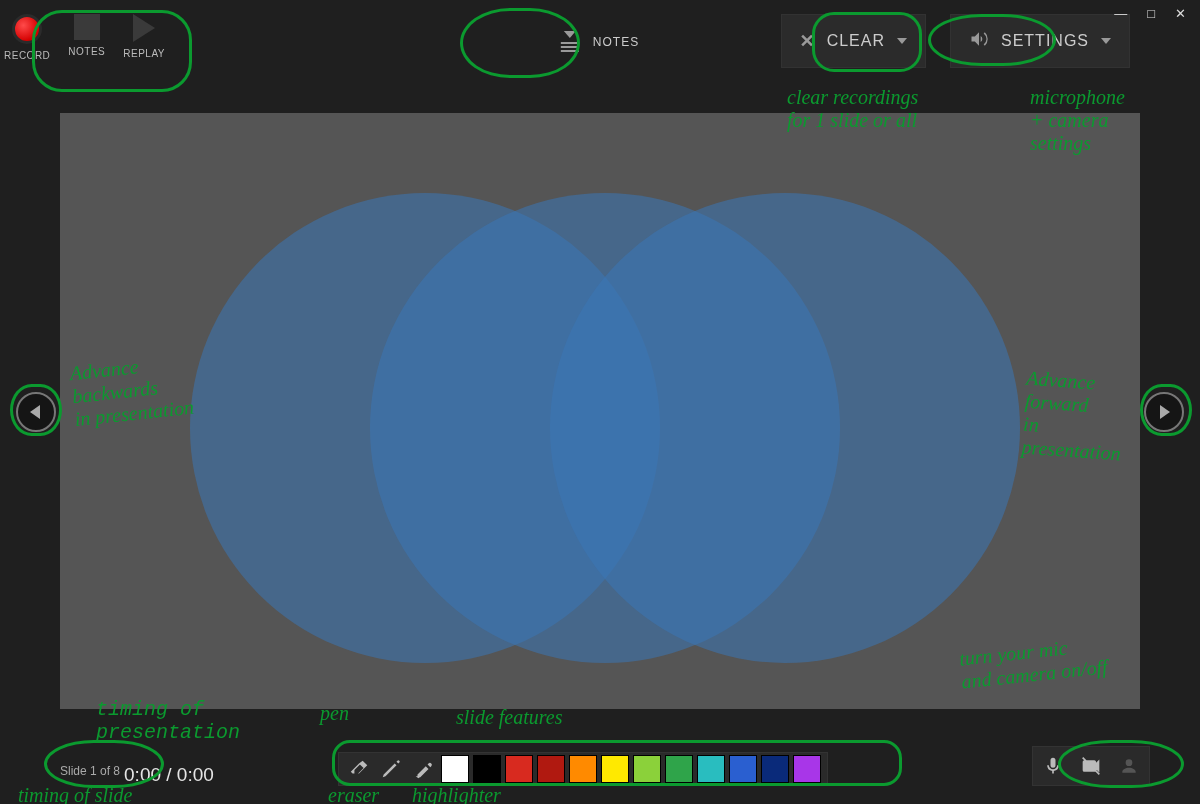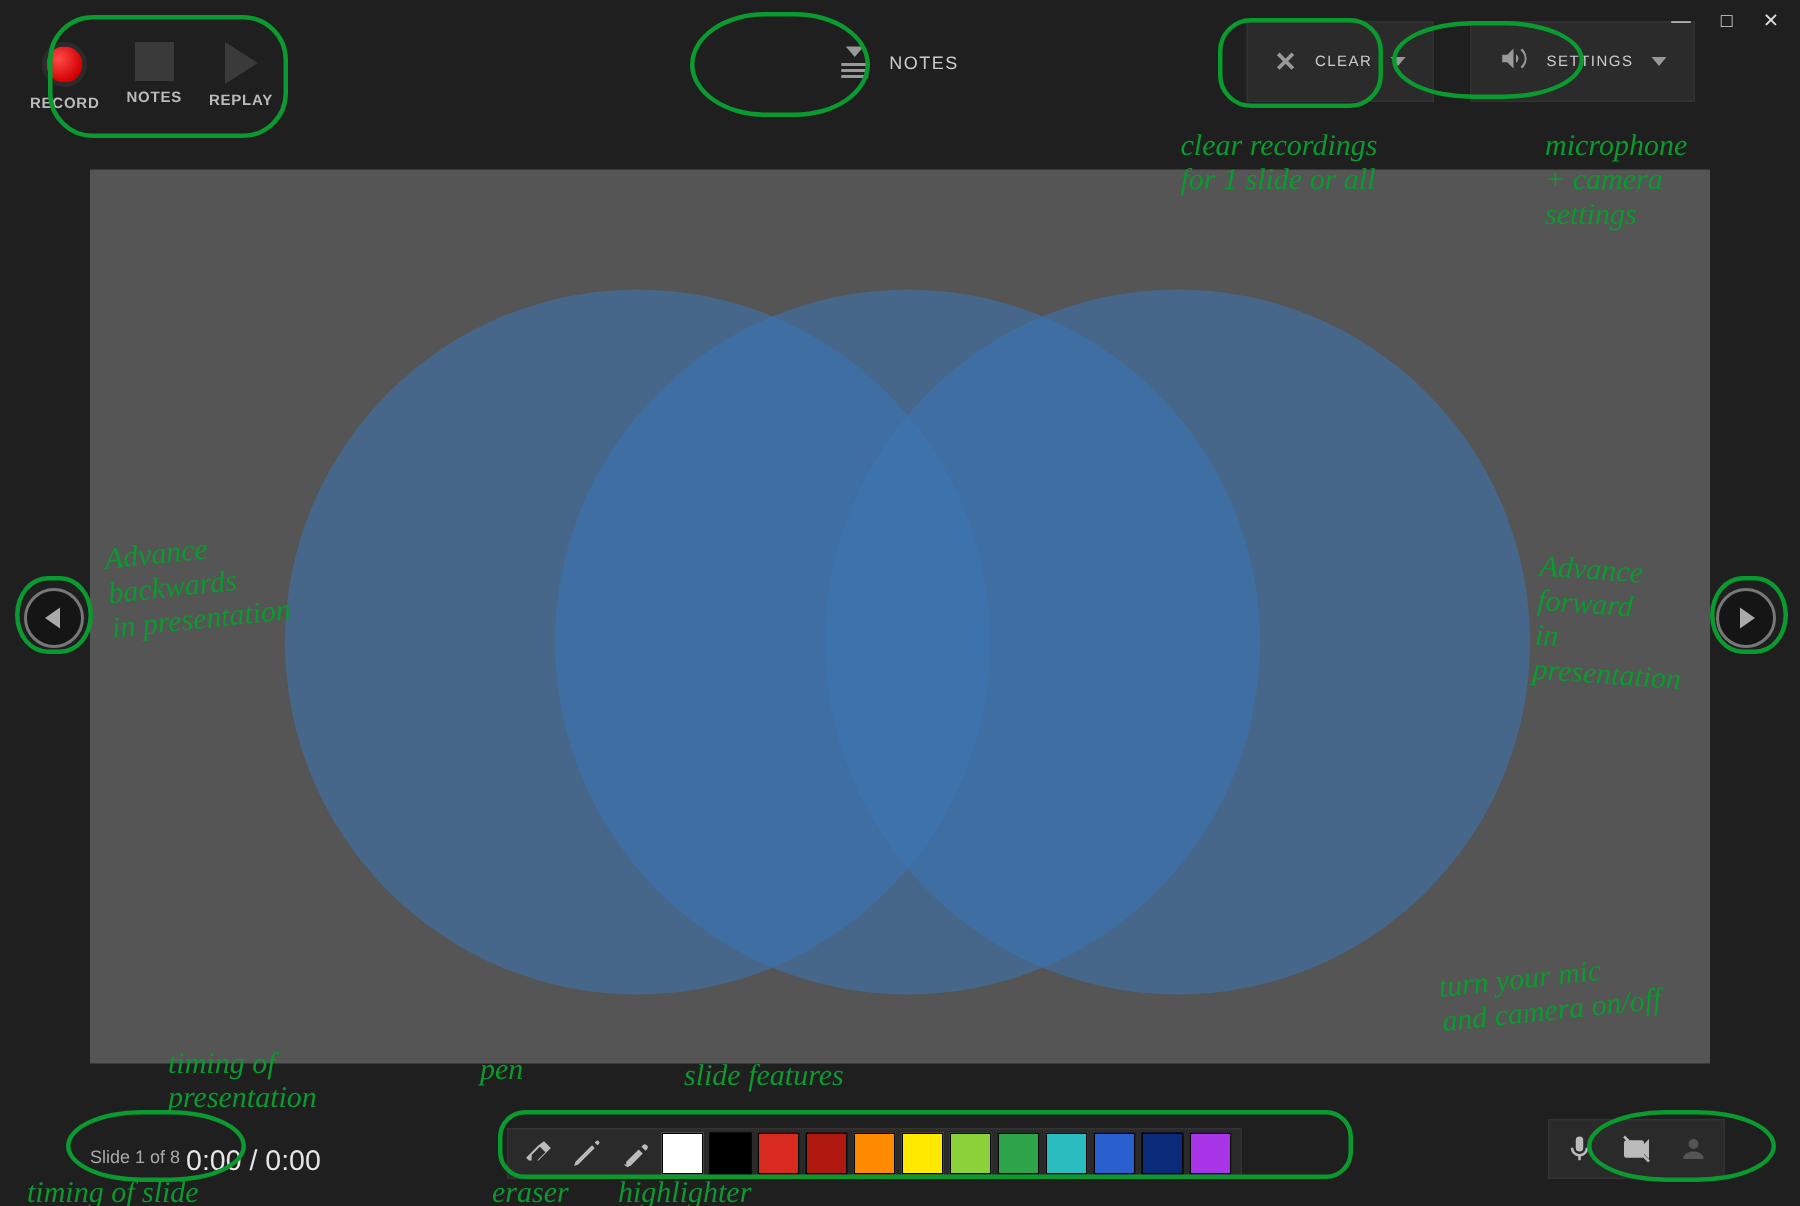--- a/index.html
+++ b/index.html
@@ -2,21 +2,21 @@
 <html><head>
 <meta charset="utf-8">
 <style>
   * { box-sizing: border-box; margin: 0; padding: 0; }
   html, body { width: 1200px; height: 804px; overflow: hidden; font-family: "Segoe UI", Arial, sans-serif; }
   body { background: #1f1f1f; color: #ccc; position: relative; }
 
   
   .top-bar {
     position: absolute; left: 0; top: 0; right: 0; height: 88px;
-    display: flex; align-items: center; padding: 14px 20px 0; font-weight: bold;
+    display: flex; align-items: flex-start; padding: 14px 4px 0;
   }
   .rec-group { display: flex; gap: 18px; }
   .rec-item { display: flex; flex-direction: column; align-items: center; gap: 6px; cursor: pointer; }
   .rec-item .lbl { font-size: 10px; letter-spacing: .5px; color: #bbb; }
   .circle-red {
     width: 30px; height: 30px; border-radius: 50%;
     background: radial-gradient(circle at 35% 35%, #ff4a4a, #d40000 70%);
     border: 3px solid #2b2b2b;
   }
   .square-stop { width: 26px; height: 26px; background: #3a3a3a; }
@@ -36,21 +36,21 @@
     border-top: 7px solid #999;
   }
   .notes-icon .bars div { width: 18px; height: 2px; background: #999; margin: 2px 0; }
   .notes-lbl { font-size: 12px; letter-spacing: 1px; color: #ccc; }
 
   .right-buttons { position: absolute; right: 70px; top: 14px; display: flex; gap: 24px; }
   .drop-btn {
     display: flex; align-items: center; gap: 12px; height: 54px; padding: 0 18px;
     background: #2b2b2b; border: 1px solid #323232; cursor: pointer;
   }
-  .drop-btn .lbl { font-size: 10px; letter-spacing: 1px; color: #ccc; }
+  .drop-btn .lbl { font-size: 16px; letter-spacing: 1px; color: #ccc; }
   .drop-btn .caret {
     width: 0; height: 0; border-left: 5px solid transparent; border-right: 5px solid transparent;
     border-top: 6px solid #999;
   }
   .x-icon { font-size: 18px; color: #999; font-weight: bold; }
   .speaker-icon svg { width: 20px; height: 20px; fill: #999; }
 
   .window-ctrls { position: absolute; right: 14px; top: 6px; display: flex; gap: 20px; color: #ddd; font-size: 13px; }
   .window-ctrls span { cursor: pointer; }
 
@@ -267,19 +267,19 @@
 <div class="circle-mark" style="left:10px;  top:384px; width:52px;  height:52px;"></div>
 <div class="circle-mark" style="left:1140px;top:384px; width:52px;  height:52px;"></div>
 <div class="circle-mark" style="left:44px;  top:740px; width:120px; height:48px;"></div>
 <div class="rough-box" style="left:332px; top:740px; width:570px; height:46px; border-radius:18px;"></div>
 <div class="circle-mark" style="left:1058px;top:740px; width:126px; height:48px;"></div>
 
 <div class="annot" style="left:760px; top:86px;margin-left:27px;">clear recordings<br>for 1 slide or all</div>
 <div class="annot" style="left:1030px;top:86px;">microphone<br>+ camera<br>settings</div>
 <div class="annot" style="left:72px;  top:356px; transform:rotate(-6deg);">Advance<br>backwards<br>in presentation</div>
 <div class="annot" style="left:1024px;top:370px; transform:rotate(4deg);">Advance<br>forward<br>in<br>presentation</div>
-<div class="annot" style="left:112px; top:698px;">timing of<br>presentation</div>
+<div class="annot" style="left:96px; top:698px;font-family:Liberation Mono, monospace;">timing of<br>presentation</div>
 <div class="annot" style="left:18px;  top:784px;">timing of slide</div>
 <div class="annot" style="left:320px; top:702px;">pen</div>
 <div class="annot" style="left:456px; top:706px;">slide features</div>
 <div class="annot" style="left:328px; top:784px;">eraser</div>
 <div class="annot" style="left:412px; top:784px;">highlighter</div>
 <div class="annot" style="left:960px; top:640px; transform:rotate(-6deg);">turn your mic<br>and camera on/off</div>
 
 </body></html>

